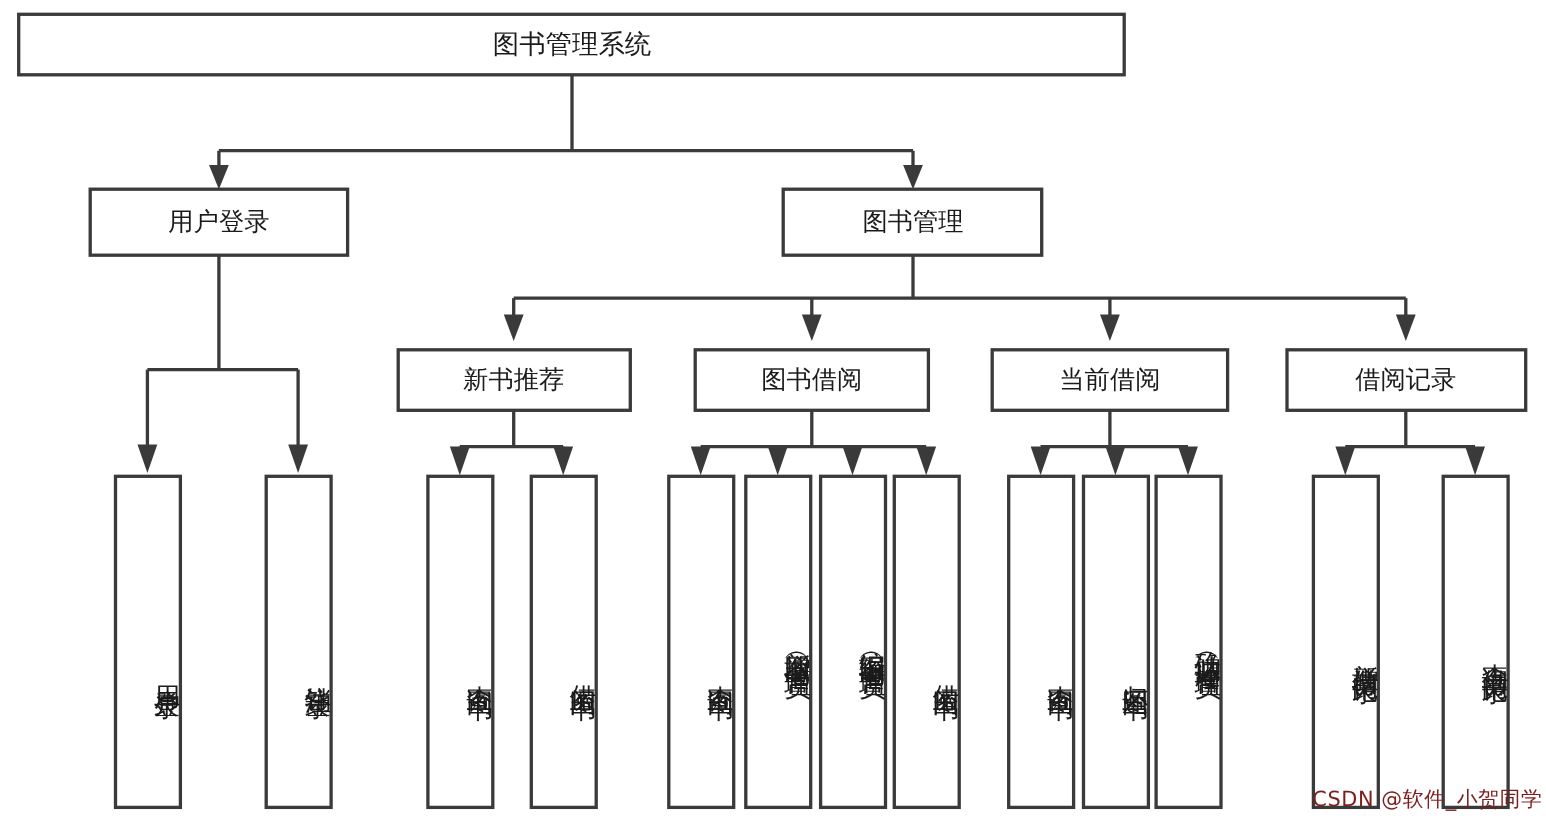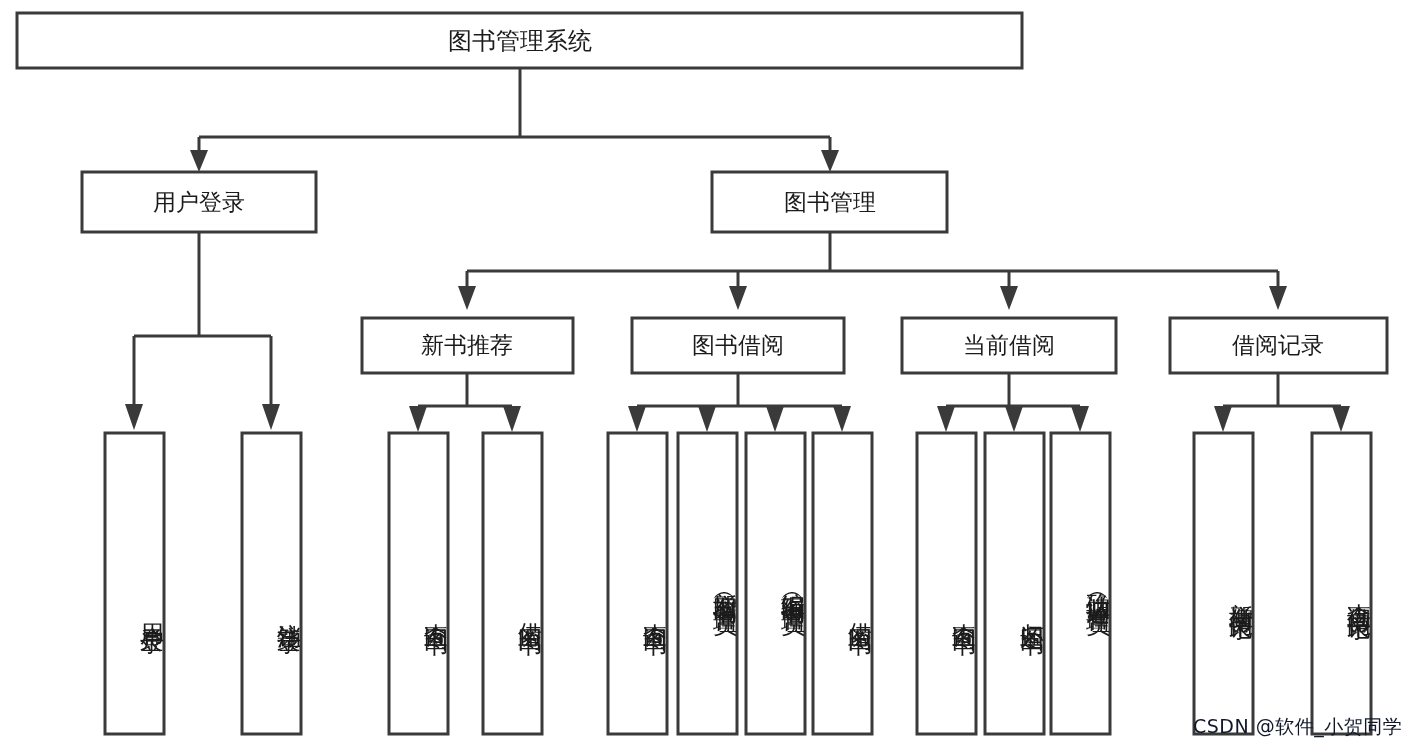--- a/index.html
+++ b/index.html
@@ -66,21 +66,21 @@
     align-items: flex-start;
     justify-content: center;
     white-space: nowrap;
     pointer-events: none;
     user-select: none;
   }
   .watermark {
     position: absolute;
     font-family: "DejaVu Sans", "Liberation Sans", sans-serif;
     font-size: 19px;
-    color: #0f172a;
+    color: #7f1d1d;
     white-space: nowrap;
     letter-spacing: 0.5px;
   }
 </style>
 </head>
 <body>
 
 <div id="diagram-root">
 
   <svg id="tree-svg" viewBox="0 0 1405 747">

